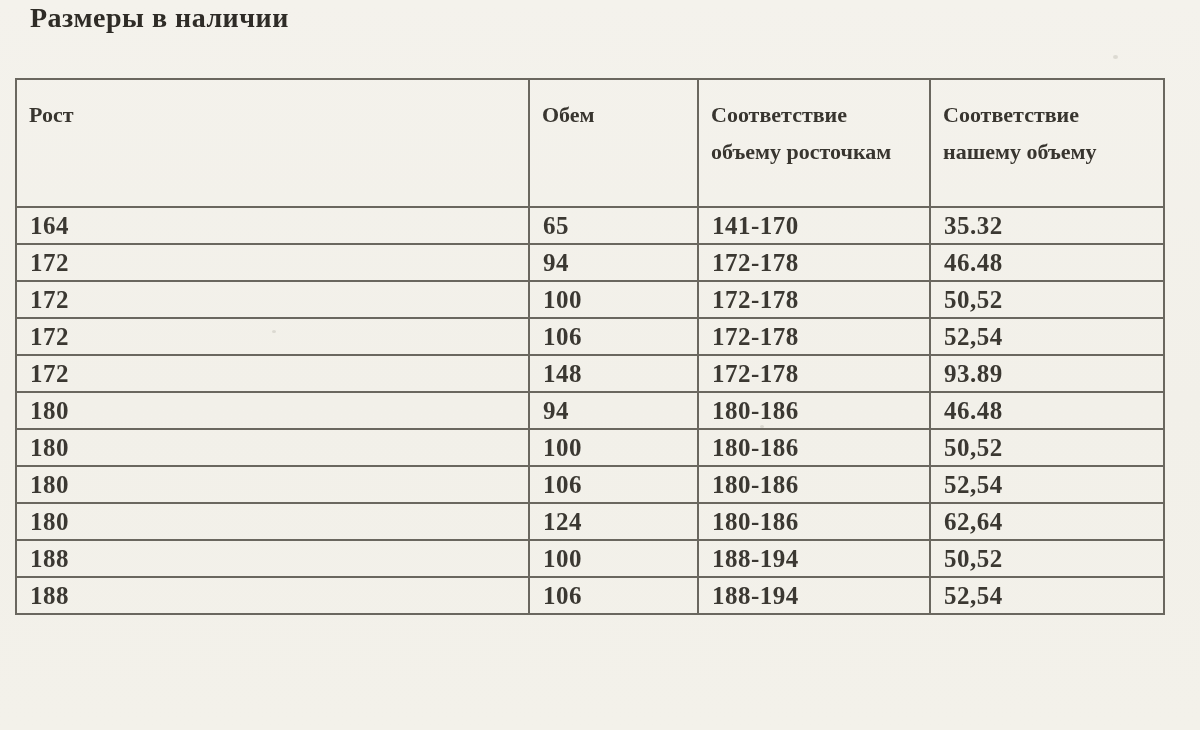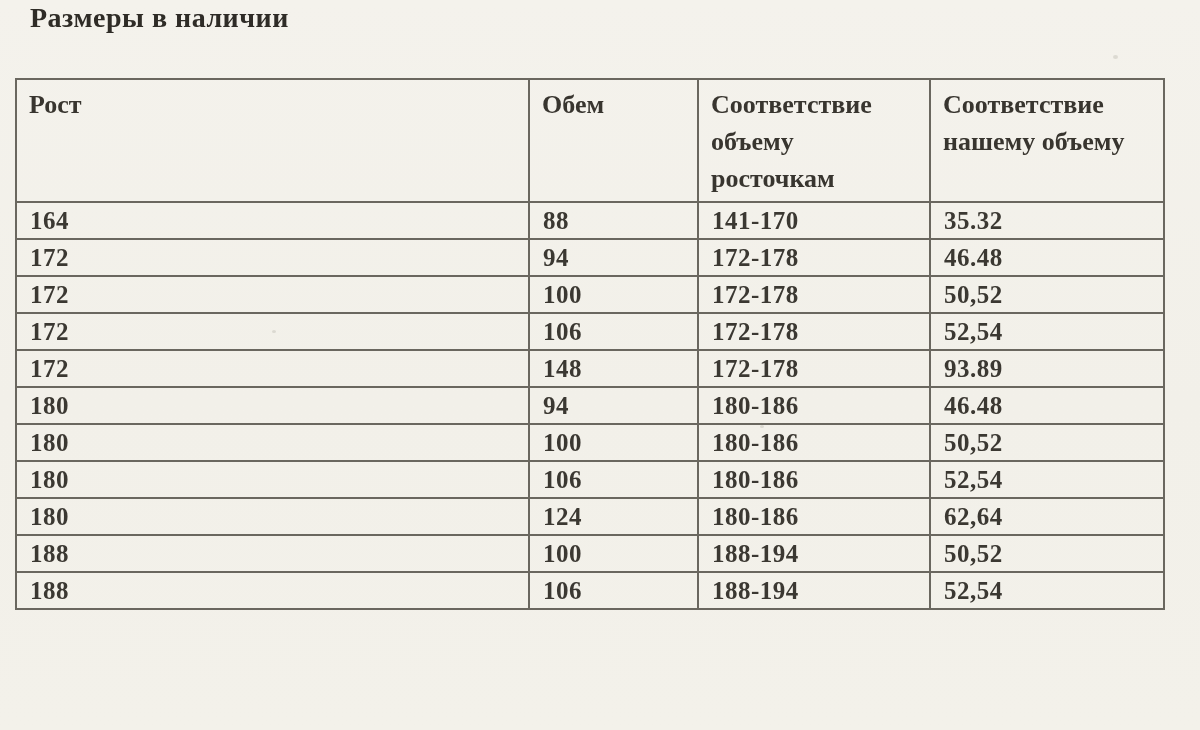--- a/index.html
+++ b/index.html
@@ -38,23 +38,23 @@
   table.size-table col.c4 { width: 234px; }
   table.size-table th,
   table.size-table td {
     border: 2px solid #6a675f;
     font-weight: bold;
     text-align: left;
     overflow: hidden;
   }
   table.size-table th {
     vertical-align: top;
-    padding: 6px 8px 4px 12px;
+    padding: 16px 8px 4px 12px;
     height: 106px;
-    font-size: 26px;
+    font-size: 22px;
     line-height: 37px;
     color: #38352f;
   }
   table.size-table td {
     height: 35px;
     padding: 0 8px 0 13px;
     font-size: 25px;
     vertical-align: middle;
     color: #3b3832;
     letter-spacing: 0.5px;
@@ -87,21 +87,21 @@
     <tr>
       <th>Рост</th>
       <th>Обем</th>
       <th>Соответствие объему росточкам</th>
       <th>Соответствие нашему объему</th>
     </tr>
   </thead>
   <tbody>
       <tr>
         <td>164</td>
-        <td>88</td>
+        <td>65</td>
         <td>141-170</td>
         <td>35.32</td>
       </tr>
       <tr>
         <td>172</td>
         <td>94</td>
         <td>172-178</td>
         <td>46.48</td>
       </tr>
       <tr>

